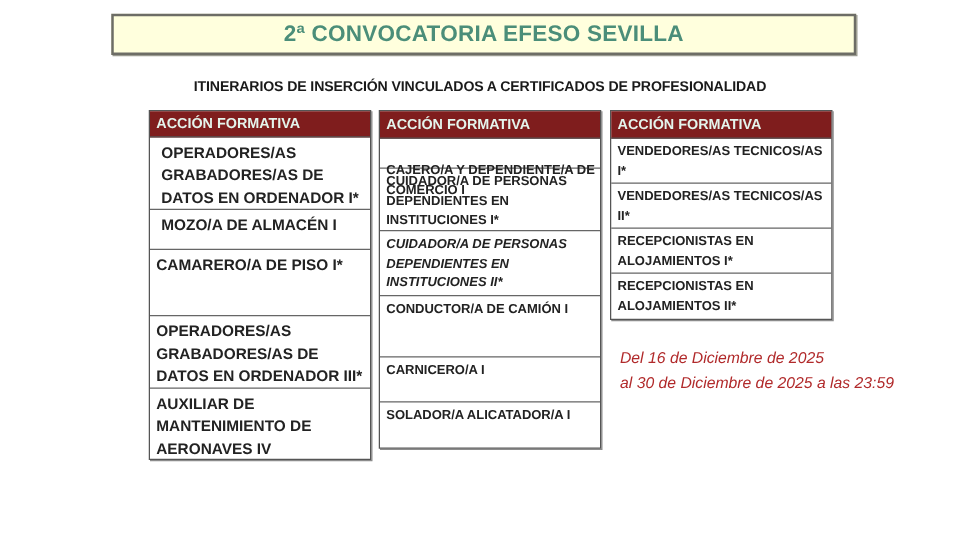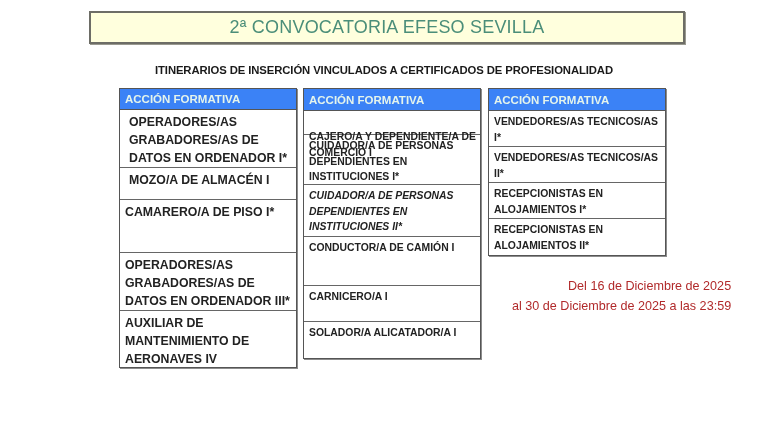--- a/index.html
+++ b/index.html
@@ -10,34 +10,34 @@
     color: #1f1f1f;
   }
   .title-box {
     position: absolute; left: 89px; top: 11px; width: 592px; height: 29px;
     background: #ffffdd;
     border: 2px solid #6d6d66;
     box-shadow: 1px 1px 0 #9a9a90;
     display: flex; align-items: center; justify-content: center;
   }
   .title-box span {
-    color: #4b8e79; font-weight: normal; font-size: 18px; letter-spacing: 0.2px;
+    color: #4b8e79; font-weight: bold; font-size: 18px; letter-spacing: 0.2px;
   }
   .subtitle {
     position: absolute; left: 0; width: 800px; top: 64px; text-align: center;
     font-weight: bold; font-size: 11.3px; color: #1a1a1a; letter-spacing: -0.1px;
   }
   .tbl {
     position: absolute;
     border: 1.5px solid #555;
     box-shadow: 1px 1px 0 #8c8c8c;
     background: #fff;
   }
   .tbl .hdr {
-    background: #3b82f6;
+    background: #7f1d1d;
     color: #e4f4ec;
     font-weight: bold;
     font-size: 11.5px;
     padding-left: 5px;
     display: flex; align-items: center;
     border-bottom: 1.5px solid #555;
     box-sizing: border-box;
   }
   .tbl .row {
     border-bottom: 1.5px solid #666;
@@ -45,22 +45,22 @@
     font-weight: bold;
     color: #222;
     padding: 4px 4px 0 5px;
     line-height: 1.32;
   }
   .tbl .row:last-child { border-bottom: none; }
   .t1 .row { font-size: 12.3px; line-height: 1.45; }
   .t2 .row, .t3 .row { font-size: 10.4px; line-height: 1.5; }
   .t1 .row.indent { padding-left: 9px; }
   .dates {
-    position: absolute; left: 512px; top: 276px;
-    color: #b12a2b; font-size: 12.6px; line-height: 20px; text-align: right;
+    position: absolute; left: 496px; top: 276px;
+    color: #b12a2b; font-style: italic; font-size: 12.6px; line-height: 20px;
   }
 </style>
 </head>
 <body>
 
 <div class="title-box">
   <span>2ª CONVOCATORIA EFESO SEVILLA</span>
 </div>
 
 <div class="subtitle" style="left:-16px;">ITINERARIOS DE INSERCIÓN VINCULADOS A CERTIFICADOS DE PROFESIONALIDAD</div>

